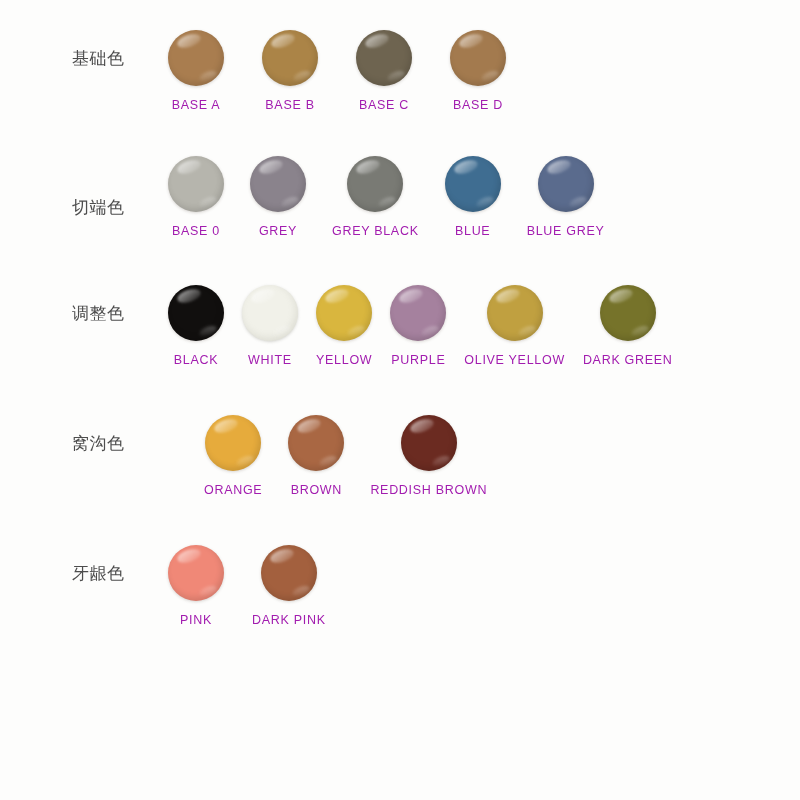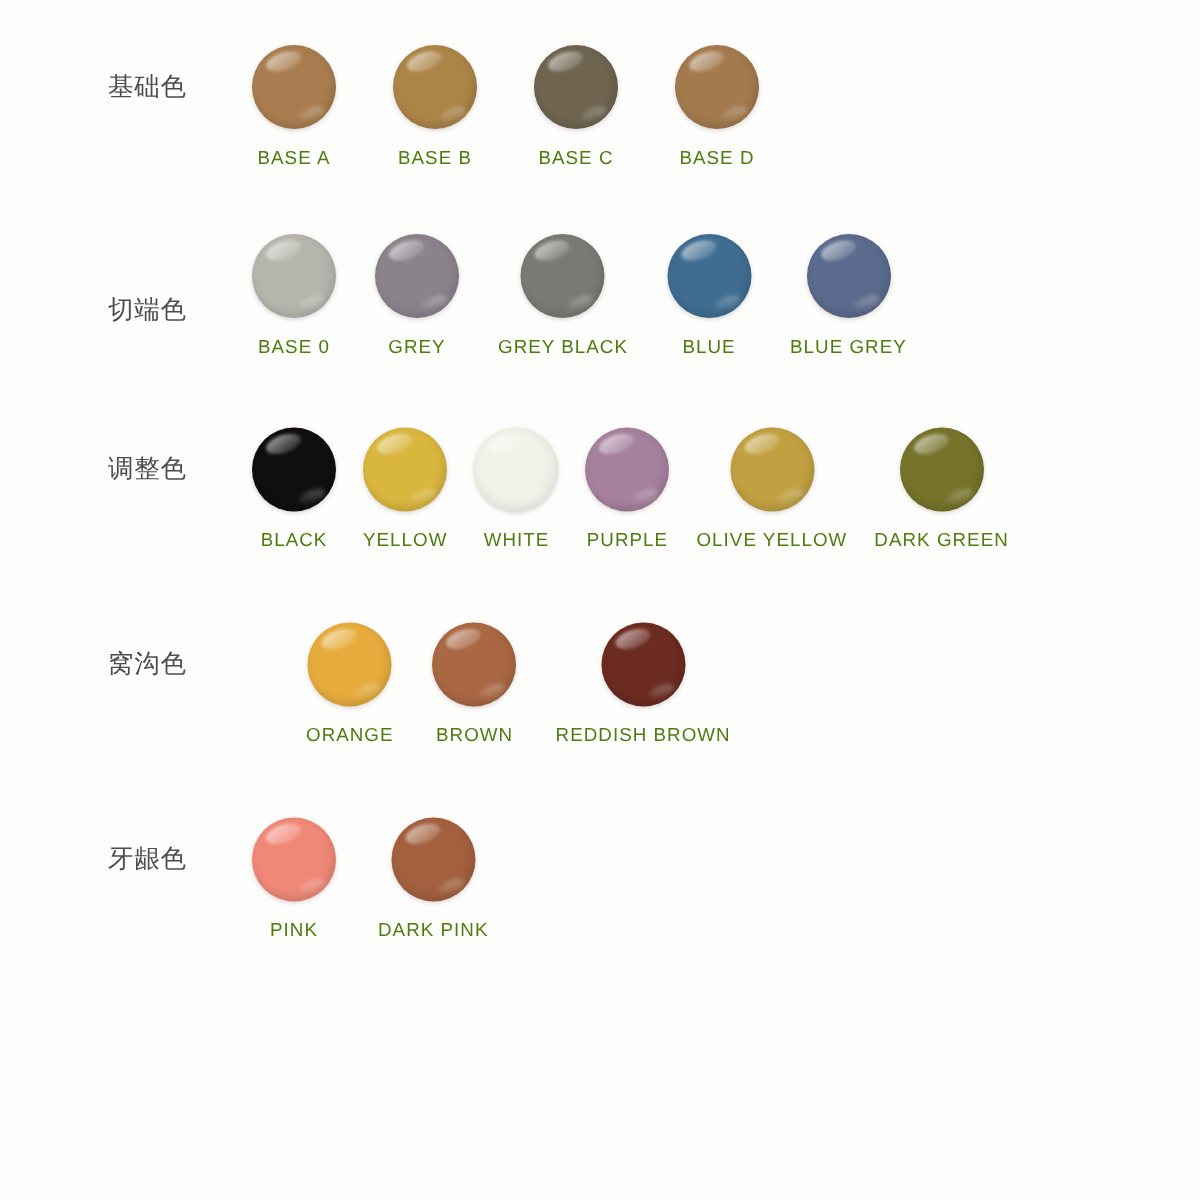--- a/index.html
+++ b/index.html
@@ -90,21 +90,21 @@
     background: linear-gradient(200deg, rgba(255,255,255,0.30), rgba(255,255,255,0.02));
     transform: rotate(-22deg);
     filter: blur(1.4px);
   }
   .dot.pale {
     box-shadow: 0 1px 3px rgba(120,118,105,0.30), inset -2px -3px 7px rgba(150,150,135,0.20);
   }
   .caption {
     margin-top: 12px;
     font-size: 12.5px;
-    color: #4d7c0f;
+    color: #a21caf;
     letter-spacing: 0.7px;
     white-space: nowrap;
     text-align: center;
     font-family: "Liberation Sans", sans-serif;
   }
 </style>
 </head>
 <body>
 
 <div id="chart">
@@ -176,29 +176,29 @@
       <div class="row-label" style="padding-top: 20px;">调整色</div>
       <div class="swatches" style="margin-left: 73px; gap: 18px;">
         <div class="swatch">
           <div class="dot-wrap">
             <div class="dot" style="background: rgb(17, 15, 14);"></div>
           </div>
           <div class="caption">BLACK</div>
         </div>
         <div class="swatch">
           <div class="dot-wrap">
+            <div class="dot pale" style="background: rgb(241, 241, 233);"></div>
+          </div>
+          <div class="caption">WHITE</div>
+        </div>
+        <div class="swatch">
+          <div class="dot-wrap">
             <div class="dot" style="background: rgb(217, 182, 62);"></div>
           </div>
           <div class="caption">YELLOW</div>
-        </div>
-        <div class="swatch">
-          <div class="dot-wrap">
-            <div class="dot pale" style="background: rgb(241, 241, 233);"></div>
-          </div>
-          <div class="caption">WHITE</div>
         </div>
         <div class="swatch">
           <div class="dot-wrap">
             <div class="dot" style="background: rgb(165, 129, 158);"></div>
           </div>
           <div class="caption">PURPLE</div>
         </div>
         <div class="swatch">
           <div class="dot-wrap">
             <div class="dot" style="background: rgb(192, 160, 64);"></div>

